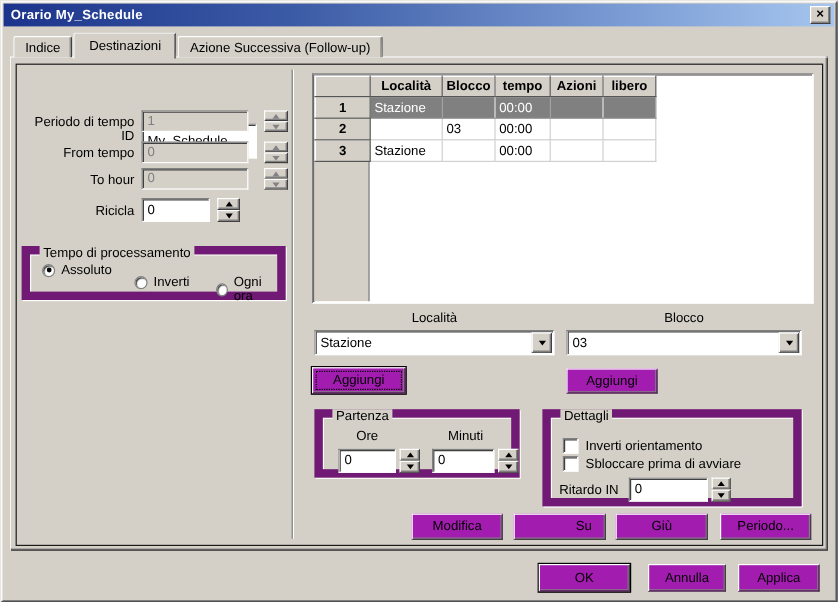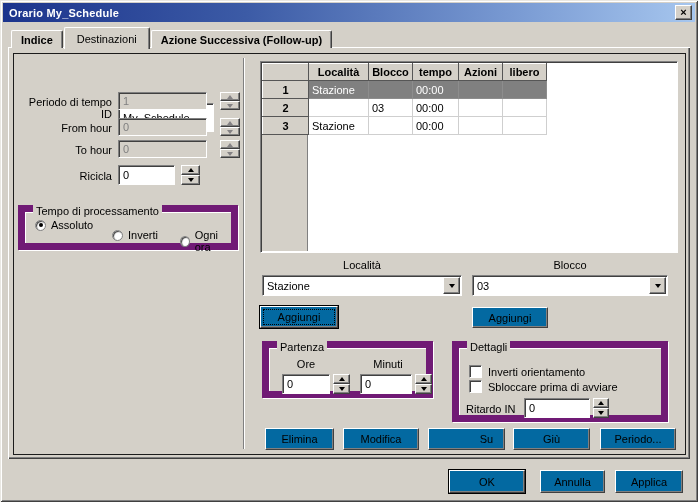--- a/index.html
+++ b/index.html
@@ -31,21 +31,20 @@
 
   
   .tabs { position:absolute; left:11px; top:26px; height:22px; display:flex; align-items:flex-end; z-index:3; }
   .tab {
     height:18px; padding:0 9px; display:flex; align-items:center;
     background:#d4d0c8;
     border-top:1px solid #fff; border-left:1px solid #fff; border-right:1px solid #404040;
     border-top-left-radius:2px; border-top-right-radius:2px;
     box-shadow: inset -1px 0 0 #808080;
     margin-right:1px;
-    font-weight:bold;
   }
   .tab.active {
     height:22px; padding:0 12px; position:relative; z-index:4;
     margin-bottom:-1px; font-weight:normal;
   }
 
   
   .tabpage {
     position:absolute; left:8px; top:47px; width:682px; height:412px; background:#d4d0c8;
     box-shadow: inset 1px 1px 0 #ffffff, inset -1px -1px 0 #404040, inset -2px -2px 0 #808080;
@@ -64,21 +63,21 @@
   }
   .field { position:absolute; display:flex; align-items:center; padding-left:4px; font-size:11px; }
   .field input {
     border:none; outline:none; background:transparent; width:100%;
     font-family:"Liberation Sans",sans-serif; font-size:11px; color:#000; padding:0;
   }
   .field.disabled { background:#d4d0c8; }
   .field.disabled input { color:#808080; }
 
   .btn {
-    position:absolute; background:#0369a1; display:flex; align-items:center; justify-content:center;
+    position:absolute; background:#a21caf; display:flex; align-items:center; justify-content:center;
     border-top:1px solid #fff; border-left:1px solid #fff;
     border-right:1px solid #404040; border-bottom:1px solid #404040;
     box-shadow: inset -1px -1px 0 #808080;
     font-size:11px; cursor:default; user-select:none;
   }
   .btn.default { box-shadow: inset -1px -1px 0 #808080, 0 0 0 1px #000; }
   .focus-rect { position:absolute; inset:2px; border:1px dotted #000; pointer-events:none; }
 
   .label { position:absolute; font-size:11px; white-space:nowrap; }
   .r { text-align:right; }
@@ -195,21 +194,21 @@
   </div>
   <div class="spinner disabled" style="left:220px;top:92px;width:20px;height:18px;">
     <div class="spin-btn">
         <i class="tri-up"></i>
       </div>
     <div class="spin-btn">
         <i class="tri-down"></i>
       </div>
   </div>
 
-  <div class="label r" style="left:30px;top:122px;width:82px;">From hour</div>
+  <div class="label r" style="left:30px;top:122px;width:82px;">From tempo</div>
   <div class="field sunken disabled" style="left:118px;top:118px;width:89px;height:18px;">
     <input value="0" style="">
   </div>
   <div class="spinner disabled" style="left:220px;top:118px;width:20px;height:18px;">
     <div class="spin-btn">
         <i class="tri-up"></i>
       </div>
     <div class="spin-btn">
         <i class="tri-down"></i>
       </div>
@@ -378,23 +377,20 @@
     <div class="spinner" style="left:134px;top:50px;width:16px;height:20px;">
       <div class="spin-btn">
           <i class="tri-up"></i>
         </div>
       <div class="spin-btn">
           <i class="tri-down"></i>
         </div>
     </div>
   </div>
 
-  <div class="btn" style="left:265px;top:428px;width:69px;height:22px;">
-    <span>Elimina</span>
-  </div>
   <div class="btn" style="left:343px;top:428px;width:76px;height:22px;">
     <span>Modifica</span>
   </div>
   <div class="btn" style="left:428px;top:428px;width:77px;height:22px;padding-left:40px;">
     <span>Su</span>
   </div>
   <div class="btn" style="left:513px;top:428px;width:77px;height:22px;">
     <span>Giù</span>
   </div>
   <div class="btn" style="left:600px;top:428px;width:76px;height:22px;">

